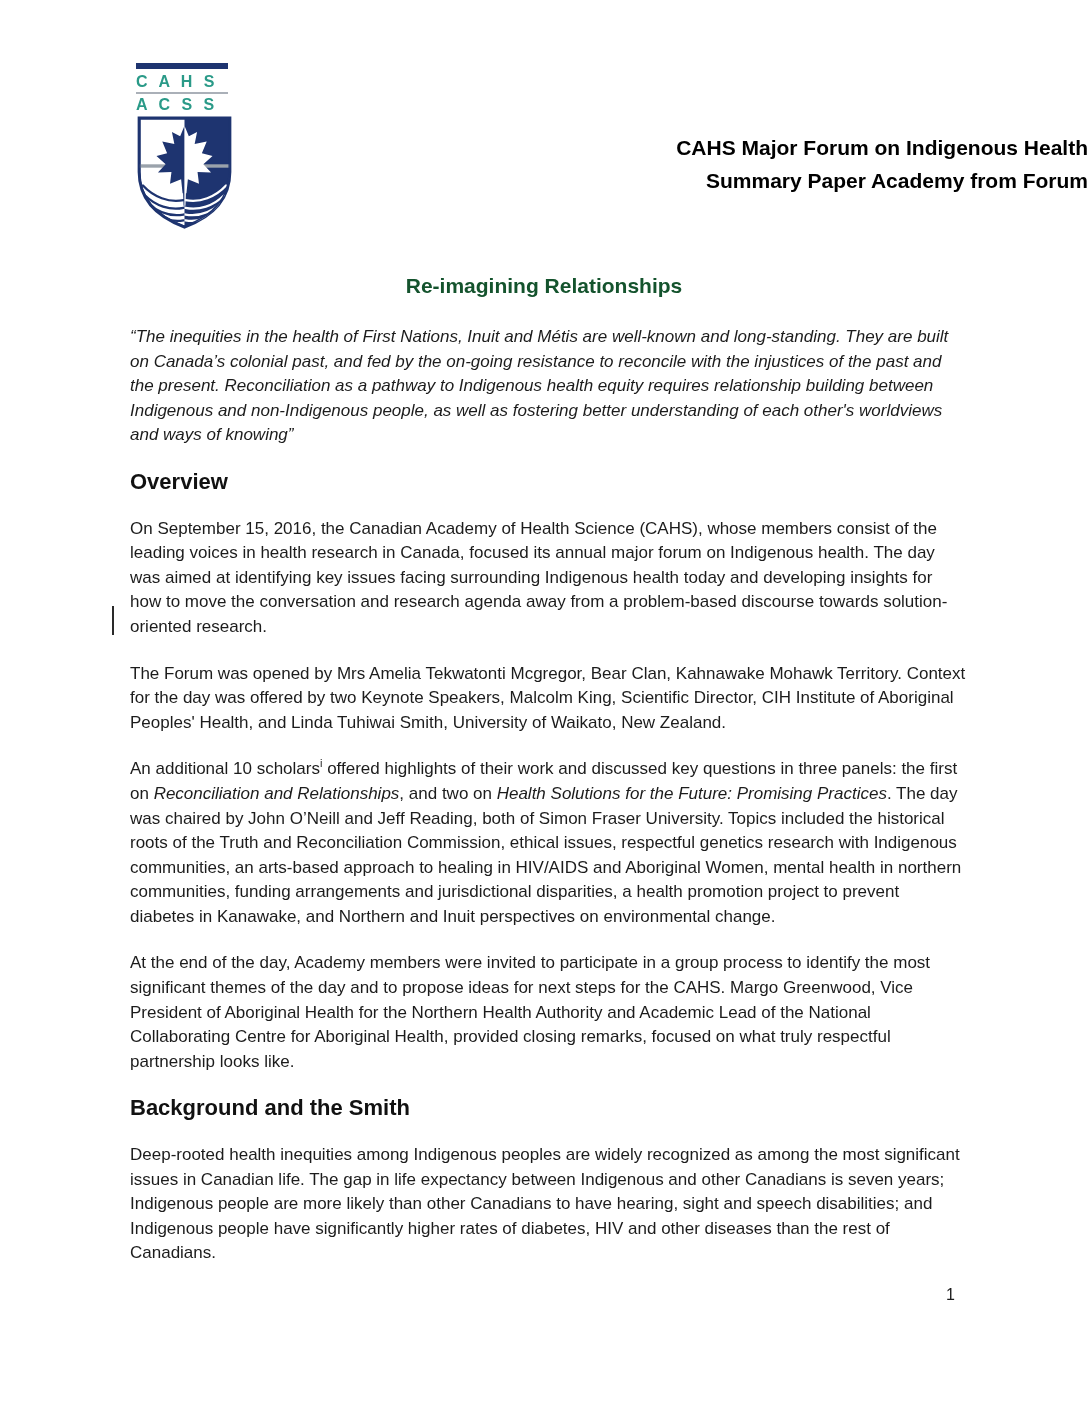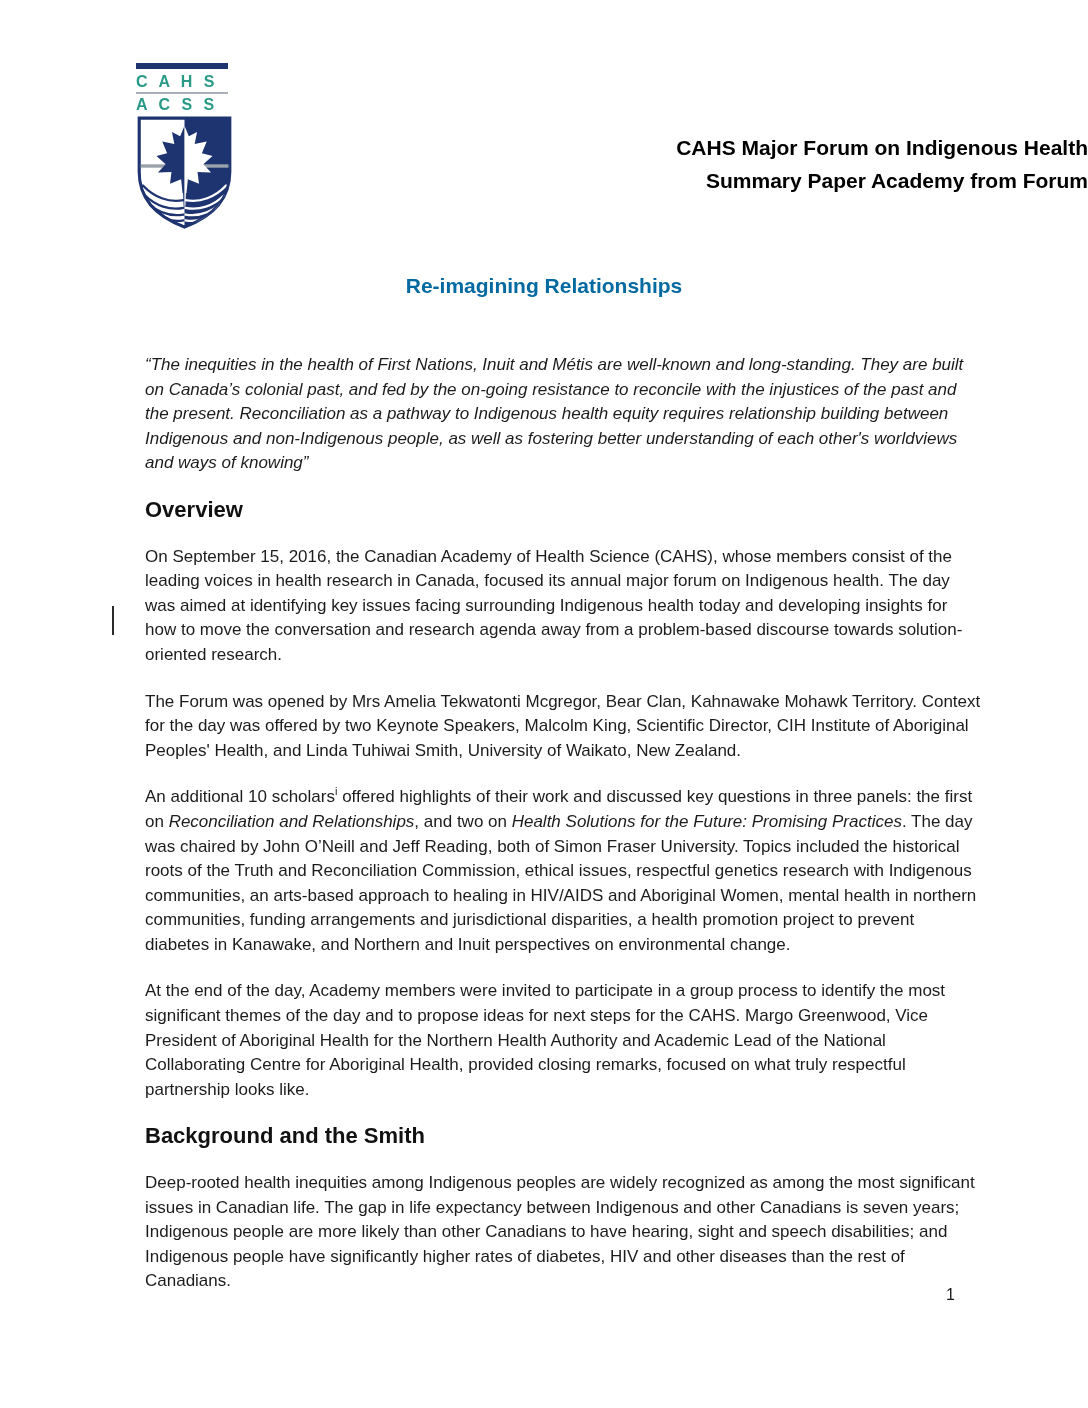--- a/index.html
+++ b/index.html
@@ -23,27 +23,27 @@
   .logo-divider { width: 92px; height: 2px; background: #aab0b8; margin: 1px 0; }
   .shield { display: block; margin-top: 2px; width: 97px; height: 114px; }
 
   
   .title-block {
     position: absolute; top: 131px; left: 0; width: 100%;
     text-align: right; font-weight: bold; font-size: 21px; line-height: 33px; color: #000;
   }
   .subtitle {
     position: absolute; top: 274px; left: 0; width: 100%;
-    text-align: center; font-weight: bold; font-size: 21px; color: #0369a1;
+    text-align: center; font-weight: bold; font-size: 21px; color: #14532d;
   }
 
   
   .body {
-    position: absolute; left: 145px; top: 325px; width: 836px;
-    font-size: 17px; line-height: 24.6px; margin-top: 28px;
+    position: absolute; left: 130px; top: 325px; width: 836px;
+    font-size: 17px; line-height: 24.6px;
   }
   .body p, .body h3 { margin: 0 0 22px 0; }
   .body h3 { font-size: 22px; font-weight: bold; color: #111; }
   .quote { font-style: italic; }
   .body em { font-style: italic; }
   sup { font-size: 11px; line-height: 0; vertical-align: super; }
 
   
   .change-bar {
     position: absolute; left: 112px; top: 606px; width: 2px; height: 29px; background: #2a2a2a;

